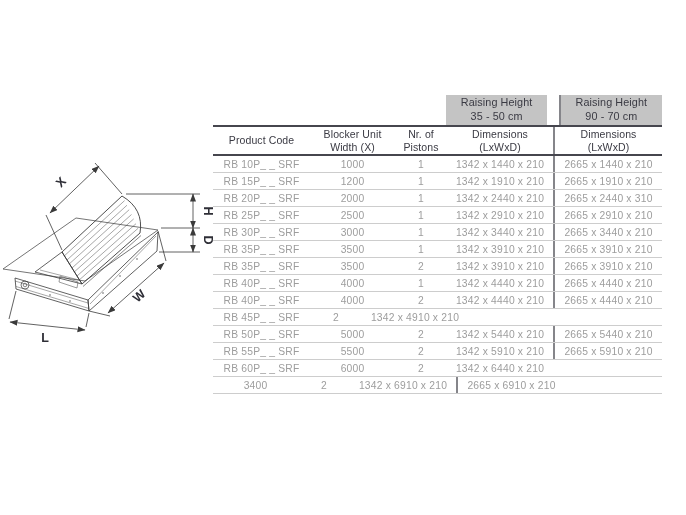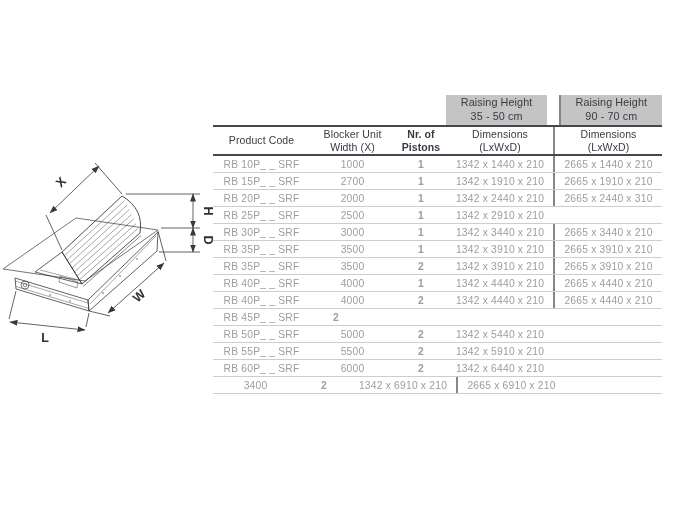--- a/index.html
+++ b/index.html
@@ -18,21 +18,21 @@
   .grp-cell.g0{width:106px;}
   .grp-cell.g1{width:109px;border-left:2px solid #85858a;box-sizing:border-box;}
   .head-row{display:flex;height:27px;border-top:2px solid #46464e;border-bottom:2px solid #46464e;box-sizing:content-box;}
   .th{display:flex;flex-direction:column;align-items:center;justify-content:center;
       color:#3a3a43;font-size:10.5px;line-height:1.22;letter-spacing:.1px;text-align:center;}
   .tbody{display:block;}
   .trow{display:flex;height:17px;box-sizing:border-box;border-bottom:1px solid #cdcdcd;}
   .td{display:flex;align-items:center;justify-content:center;color:#9d9d9d;font-size:10.3px;letter-spacing:.2px;white-space:nowrap;}
   .c0,.h0{width:97px;}
   .c1,.h1{width:85px;}
-  .c2,.h2{width:52px;font-weight:bold;}
+  .c2,.h2{width:52px;}
   .c3,.h3{width:106px;}
   .c4,.h4{width:109px;border-left:2px solid #85858a;box-sizing:border-box;}
 
   
   .ln{stroke:#3a3a3a;fill:none;}
   .dim{stroke:#3a3a3a;stroke-width:.8;fill:none;}
   .dimtext{font-family:"Liberation Sans","DejaVu Sans",sans-serif;font-size:12.5px;font-weight:600;fill:#2e2e36;}
 </style>
 </head>
 <body>
@@ -164,37 +164,38 @@
     <div class="tbody">
         <div class="trow">
           <div class="td c0">RB 10P_ _ SRF</div>
           <div class="td c1">1000</div>
           <div class="td c2">1</div>
           <div class="td c3">1342 x 1440 x 210</div>
           <div class="td c4">2665 x 1440 x 210</div>
         </div>
         <div class="trow">
           <div class="td c0">RB 15P_ _ SRF</div>
-          <div class="td c1">2700</div>
+          <div class="td c1">1200</div>
           <div class="td c2">1</div>
           <div class="td c3">1342 x 1910 x 210</div>
           <div class="td c4">2665 x 1910 x 210</div>
         </div>
         <div class="trow">
           <div class="td c0">RB 20P_ _ SRF</div>
           <div class="td c1">2000</div>
           <div class="td c2">1</div>
           <div class="td c3">1342 x 2440 x 210</div>
           <div class="td c4">2665 x 2440 x 310</div>
         </div>
         <div class="trow">
           <div class="td c0">RB 25P_ _ SRF</div>
           <div class="td c1">2500</div>
           <div class="td c2">1</div>
           <div class="td c3">1342 x 2910 x 210</div>
+          <div class="td c4">2665 x 2910 x 210</div>
         </div>
         <div class="trow">
           <div class="td c0">RB 30P_ _ SRF</div>
           <div class="td c1">3000</div>
           <div class="td c2">1</div>
           <div class="td c3">1342 x 3440 x 210</div>
           <div class="td c4">2665 x 3440 x 210</div>
         </div>
         <div class="trow">
           <div class="td c0">RB 35P_ _ SRF</div>
@@ -220,32 +221,35 @@
         <div class="trow">
           <div class="td c0">RB 40P_ _ SRF</div>
           <div class="td c1">4000</div>
           <div class="td c2">2</div>
           <div class="td c3">1342 x 4440 x 210</div>
           <div class="td c4">2665 x 4440 x 210</div>
         </div>
         <div class="trow">
           <div class="td c0">RB 45P_ _ SRF</div>
           <div class="td c2">2</div>
+          <div class="td c3">1342 x 4910 x 210</div>
         </div>
         <div class="trow">
           <div class="td c0">RB 50P_ _ SRF</div>
           <div class="td c1">5000</div>
           <div class="td c2">2</div>
           <div class="td c3">1342 x 5440 x 210</div>
+          <div class="td c4">2665 x 5440 x 210</div>
         </div>
         <div class="trow">
           <div class="td c0">RB 55P_ _ SRF</div>
           <div class="td c1">5500</div>
           <div class="td c2">2</div>
           <div class="td c3">1342 x 5910 x 210</div>
+          <div class="td c4">2665 x 5910 x 210</div>
         </div>
         <div class="trow">
           <div class="td c0">RB 60P_ _ SRF</div>
           <div class="td c1">6000</div>
           <div class="td c2">2</div>
           <div class="td c3">1342 x 6440 x 210</div>
         </div>
         <div class="trow">
           <div class="td c1">3400</div>
           <div class="td c2">2</div>

